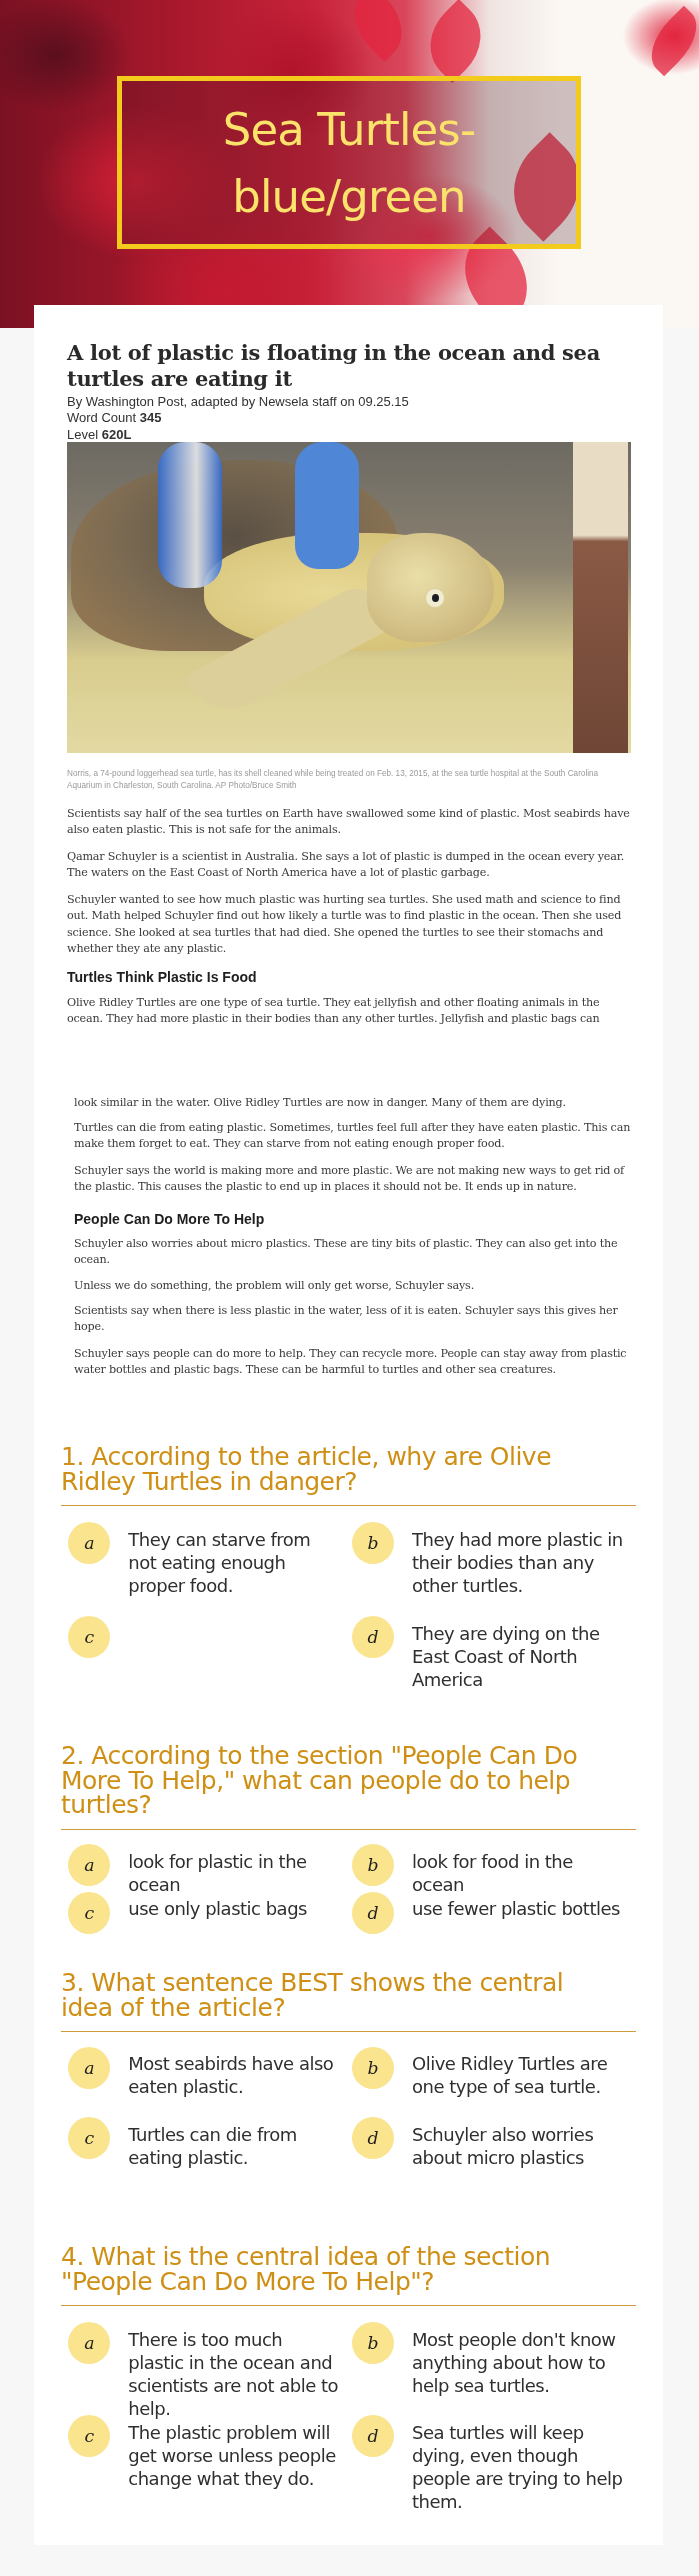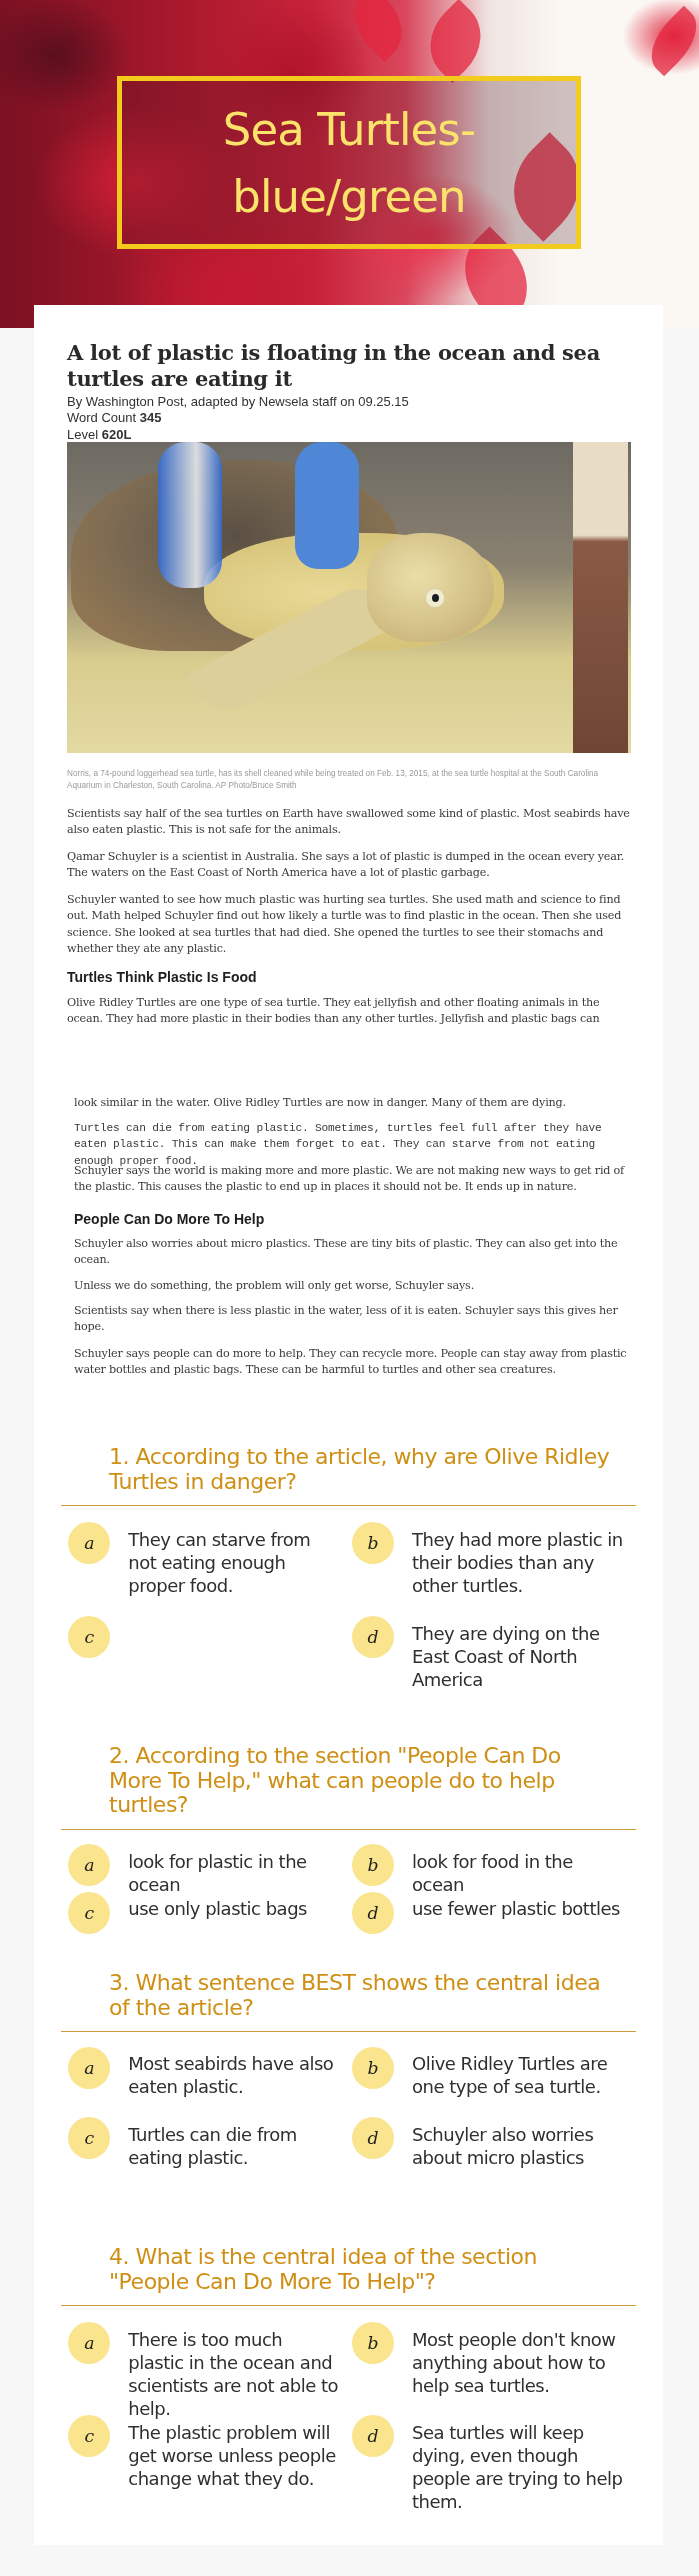--- a/index.html
+++ b/index.html
@@ -93,22 +93,22 @@
     letter-spacing: -0.2px;
   }
   .subhead {
     position: absolute; left: 0; font-size: 14px; font-weight: bold; color: #1e1e1e;
   }
   .article2 { position: absolute; left: 40px; top: 0; width: 565px; }
 
   
   .question { position: absolute; left: 27px; width: 575px; }
   .q-title {
-    font-family: "DejaVu Sans", sans-serif; font-size: 22px; line-height: 24.6px;
-    color: #cf8f14; letter-spacing: -0.5px; padding-right: 18px; margin-left: 48px;
+    font-family: "DejaVu Sans", sans-serif; font-size: 25px; line-height: 24.6px;
+    color: #cf8f14; letter-spacing: -0.5px; padding-right: 18px;
   }
   .q-rule { height: 0.9px; background: #cf9a3a; margin-top: 11px; }
   .options { position: relative; }
   .opt {
     position: absolute; width: 273px; display: flex; align-items: flex-start;
   }
   .badge {
     flex: 0 0 auto; width: 42px; height: 42px; border-radius: 50%;
     background: #fbe48e; display: flex; align-items: center; justify-content: center;
     font-family: "DejaVu Serif", serif; font-style: italic; font-size: 17.3px; color: #1f1f1f;
@@ -158,21 +158,21 @@
 
     <p class="para" style="top:501px;">Scientists say half of the sea turtles on Earth have swallowed some kind of plastic. Most seabirds have also eaten plastic. This is not safe for the animals.</p>
     <p class="para" style="top:544px;">Qamar Schuyler is a scientist in Australia. She says a lot of plastic is dumped in the ocean every year. The waters on the East Coast of North America have a lot of plastic garbage.</p>
     <p class="para" style="top:587px;">Schuyler wanted to see how much plastic was hurting sea turtles. She used math and science to find out. Math helped Schuyler find out how likely a turtle was to find plastic in the ocean. Then she used science. She looked at sea turtles that had died. She opened the turtles to see their stomachs and whether they ate any plastic.</p>
     <div class="subhead" style="top:664px;">Turtles Think Plastic Is Food</div>
     <p class="para" style="top:690px;">Olive Ridley Turtles are one type of sea turtle. They eat jellyfish and other floating animals in the ocean. They had more plastic in their bodies than any other turtles. Jellyfish and plastic bags can</p>
   </div>
 
   <div class="article2">
     <p class="para" style="top:790px;">look similar in the water. Olive Ridley Turtles are now in danger. Many of them are dying.</p>
-    <p class="para" style="top:815px;font-family:Liberation Mono, monospace;">Turtles can die from eating plastic. Sometimes, turtles feel full after they have eaten plastic. This can make them forget to eat. They can starve from not eating enough proper food.</p>
+    <p class="para" style="top:815px;">Turtles can die from eating plastic. Sometimes, turtles feel full after they have eaten plastic. This can make them forget to eat. They can starve from not eating enough proper food.</p>
     <p class="para" style="top:858px;">Schuyler says the world is making more and more plastic. We are not making new ways to get rid of the plastic. This causes the plastic to end up in places it should not be. It ends up in nature.</p>
     <div class="subhead" style="top:906px;">People Can Do More To Help</div>
     <p class="para" style="top:931px;">Schuyler also worries about micro plastics. These are tiny bits of plastic. They can also get into the ocean.</p>
     <p class="para" style="top:973px;">Unless we do something, the problem will only get worse, Schuyler says.</p>
     <p class="para" style="top:998px;">Scientists say when there is less plastic in the water, less of it is eaten. Schuyler says this gives her hope.</p>
     <p class="para" style="top:1041px;">Schuyler says people can do more to help. They can recycle more. People can stay away from plastic water bottles and plastic bags. These can be harmful to turtles and other sea creatures.</p>
   </div>
 
   <div class="question" style="top:1140px;">
     <div class="q-title">1. According to the article, why are Olive Ridley Turtles in danger?</div>

